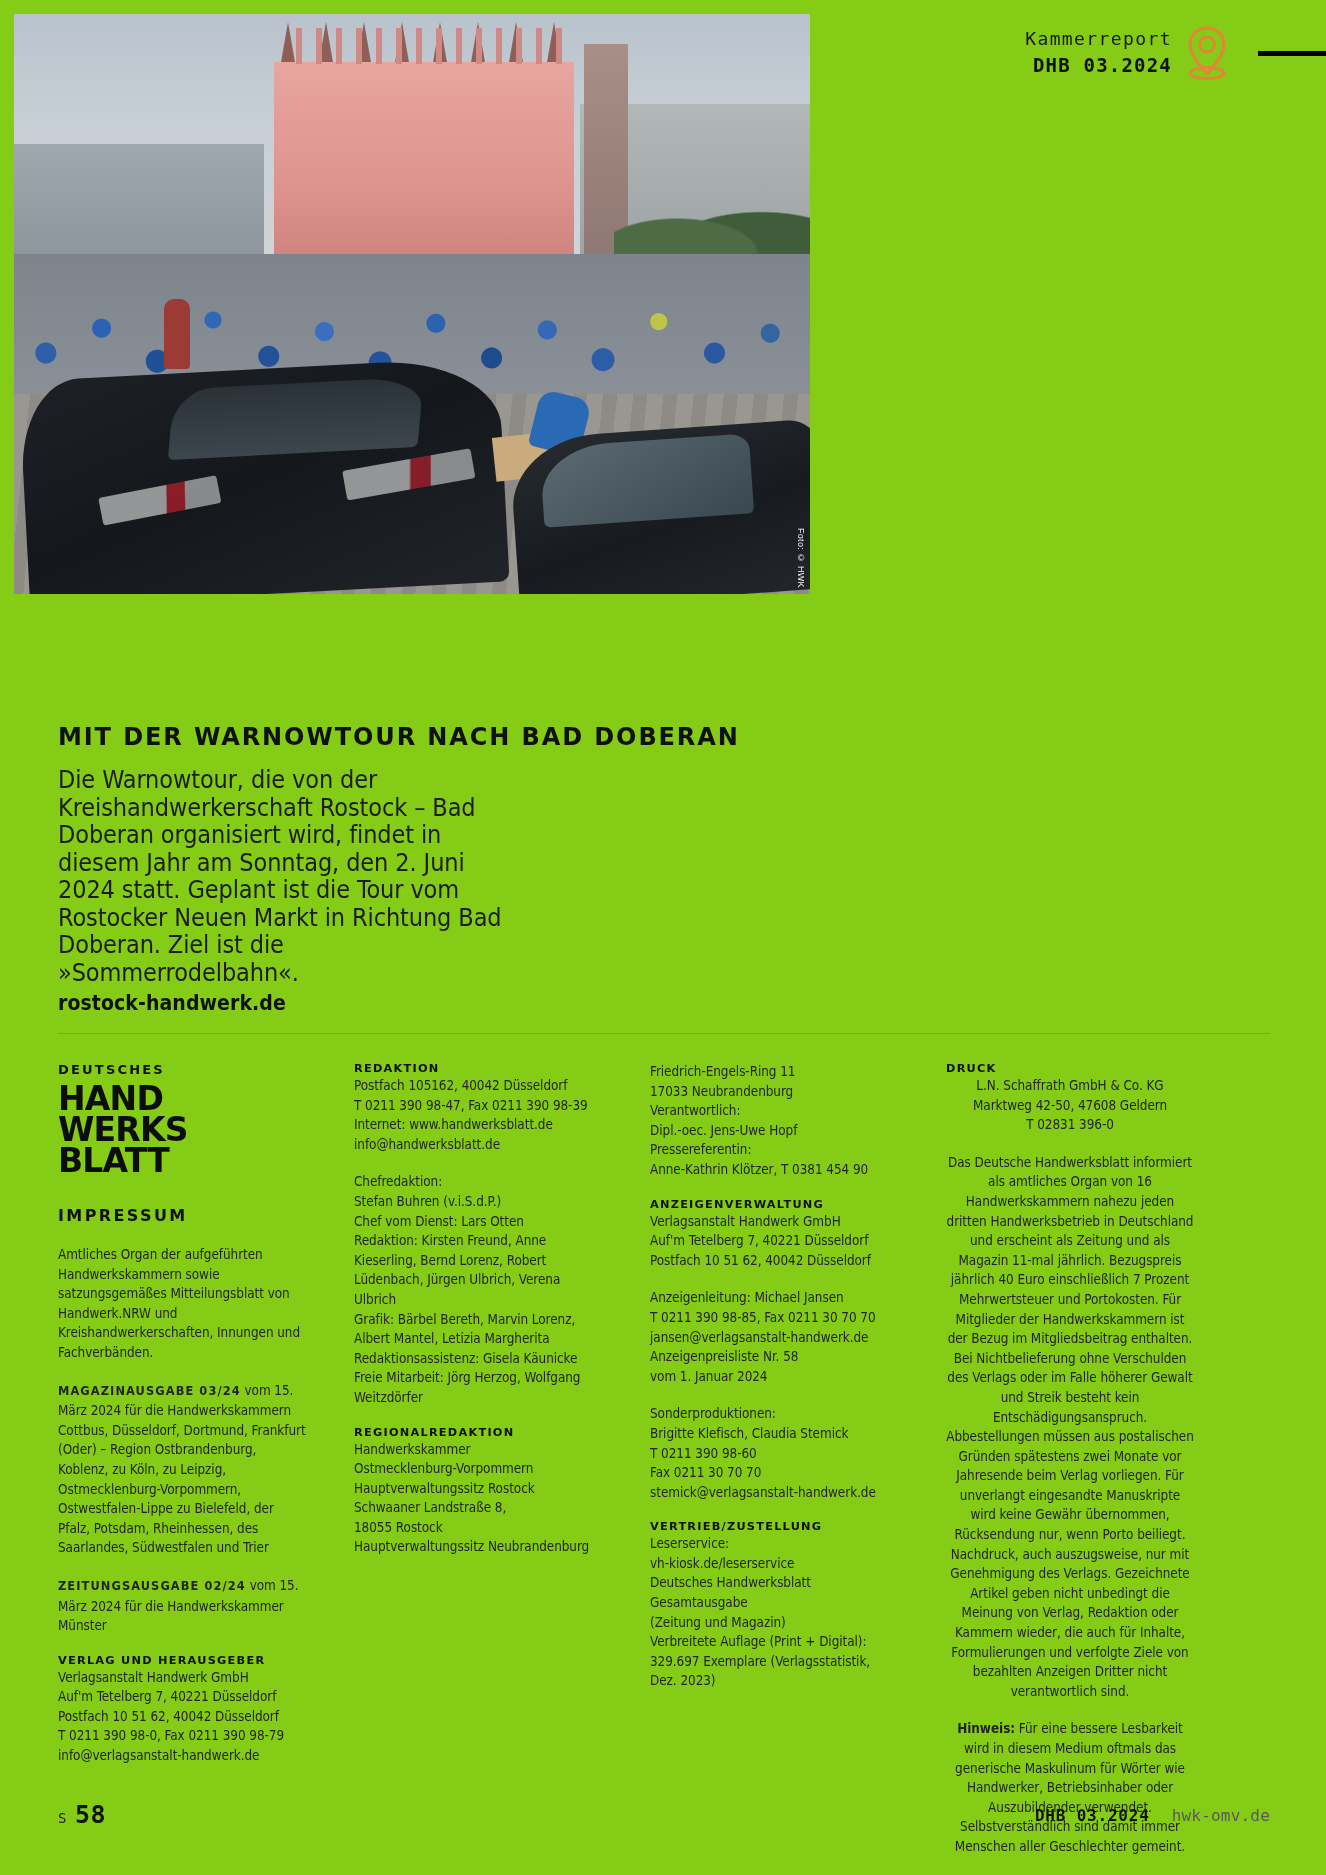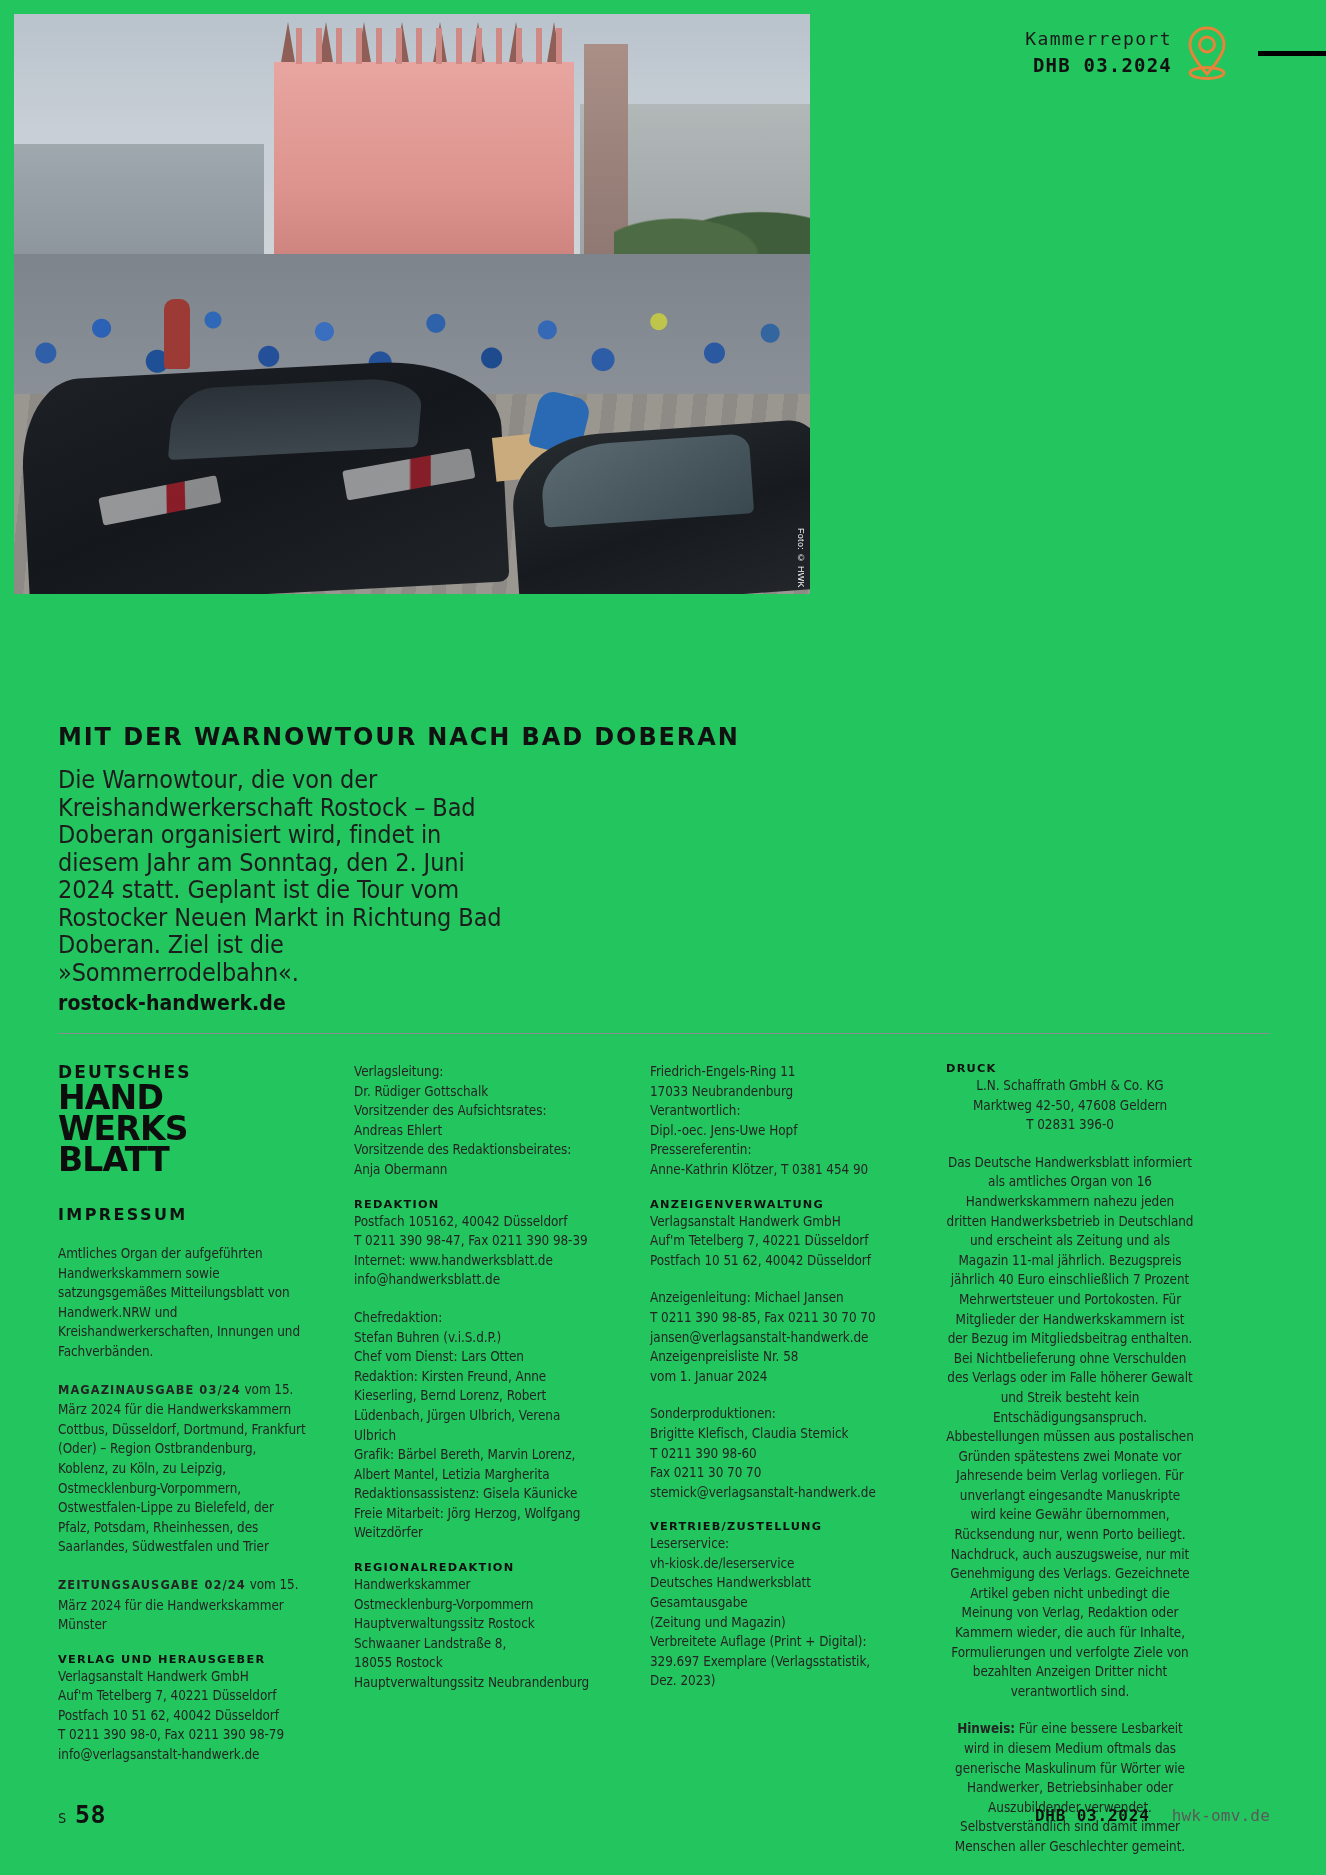--- a/index.html
+++ b/index.html
@@ -10,21 +10,21 @@
     background: #ffffff;
     font-family: "Liberation Sans", sans-serif;
     color: #1a1a1a;
     overflow: hidden;
   }
 
   .page {
     position: relative;
     width: 1326px;
     height: 1875px;
-    background: #22c55e;
+    background: #84cc16;
   }
 
   
   .kammer-header {
     position: absolute;
     top: 22px;
     right: 0px;
     display: flex;
     align-items: center;
     gap: 0px;
@@ -224,21 +224,22 @@
   .impressum { position: absolute; left: 58px; top: 1062px; width: 1215px; }
   .imp-cols { display: flex; gap: 0px; }
   .col { font-family: "DejaVu Sans Condensed", "Liberation Sans Narrow", "Liberation Sans", sans-serif; }
   .col1 { width: 248px; margin-right: 48px; }
   .col2 { width: 248px; margin-right: 48px; }
   .col3 { width: 248px; margin-right: 48px; }
   .col4 { width: 248px; }
 
   .masthead-kicker {
     font-family: "DejaVu Sans", sans-serif;
-    font-size: 17px; font-weight: 600; letter-spacing: 2.2px; color: #111;
+    font-size: 13px; font-weight: 600; letter-spacing: 2.2px; color: #111;
+    margin-bottom: 6px;
   }
   .masthead-word {
     font-family: "DejaVu Sans", sans-serif;
     font-weight: 700;
     font-size: 33px;
     letter-spacing: -0.8px;
     line-height: 31px;
     color: #0d0d0d;
   }
   .imp-heading {
@@ -374,26 +375,20 @@
 
         <div class="sec-head">VERLAG UND HERAUSGEBER</div>
         <p class="imp-p pre" style="white-space:pre-line">Verlagsanstalt Handwerk GmbH
 Auf'm Tetelberg 7, 40221 Düsseldorf
 Postfach 10 51 62, 40042 Düsseldorf
 T 0211 390 98-0, Fax 0211 390 98-79
 info@verlagsanstalt-handwerk.de</p>
       </div>
 
       <div class="col col2">
-        <p class="imp-p" style="white-space:pre-line">Verlagsleitung:
-Dr. Rüdiger Gottschalk
-Vorsitzender des Aufsichtsrates:
-Andreas Ehlert
-Vorsitzende des Redaktionsbeirates:
-Anja Obermann</p>
 
         <div class="sec-head">REDAKTION</div>
         <p class="imp-p" style="white-space:pre-line">Postfach 105162, 40042 Düsseldorf
 T 0211 390 98-47, Fax 0211 390 98-39
 Internet: www.handwerksblatt.de
 info@handwerksblatt.de</p>
 
         <p class="imp-p" style="white-space:pre-line">Chefredaktion:
 Stefan Buhren (v.i.S.d.P.)
 Chef vom Dienst: Lars Otten

